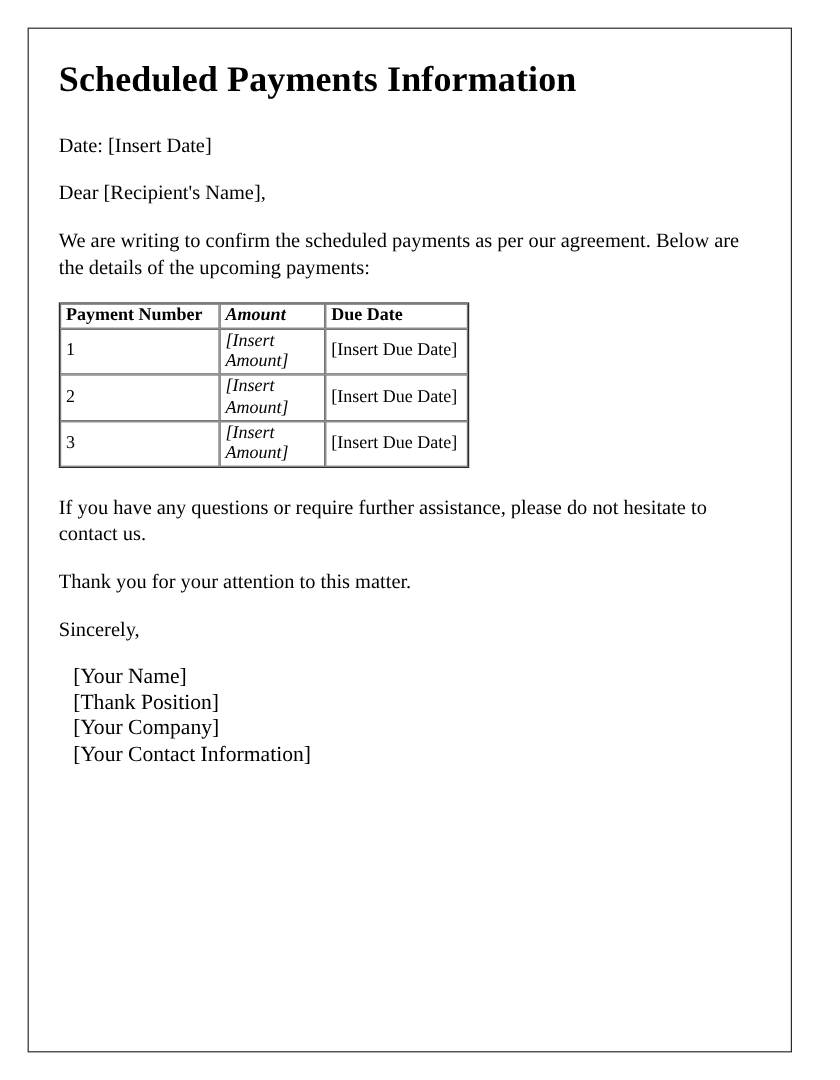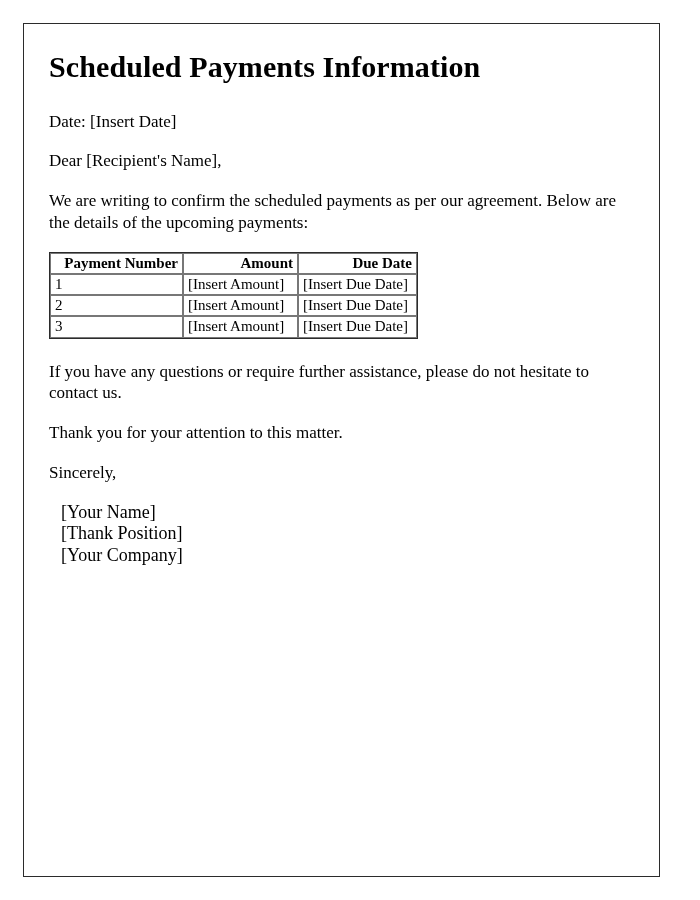--- a/index.html
+++ b/index.html
@@ -68,24 +68,24 @@
     padding: 1px 4px;
     height: 21px;
     box-sizing: border-box;
     font-weight: normal;
     text-align: left;
     vertical-align: middle;
     line-height: 1.15;
   }
   table.payments th {
     font-weight: bold;
-    text-align: right;
+    text-align: left;
   }
   table.payments .col-num   { width: 133px; }
-  table.payments .col-amt   { width: 115px; }
+  table.payments .col-amt   { width: 88px; font-style: italic; }
   table.payments .col-due   { width: 119px; }
 </style>
 </head>
 <body>
 
 <div class="page">
   <div class="page-inner">
 
     <h1 class="doc-title">Scheduled Payments Information</h1>
 
@@ -125,16 +125,17 @@
     <p class="para">If you have any questions or require further assistance, please do not hesitate to contact us.</p>
 
     <p class="para">Thank you for your attention to this matter.</p>
 
     <p class="para">Sincerely,</p>
 
     <div class="sig-block">
       <div>[Your Name]</div>
       <div>[Thank Position]</div>
       <div>[Your Company]</div>
+      <div>[Your Contact Information]</div>
     </div>
 
   </div>
 </div>
 
 </body></html>

